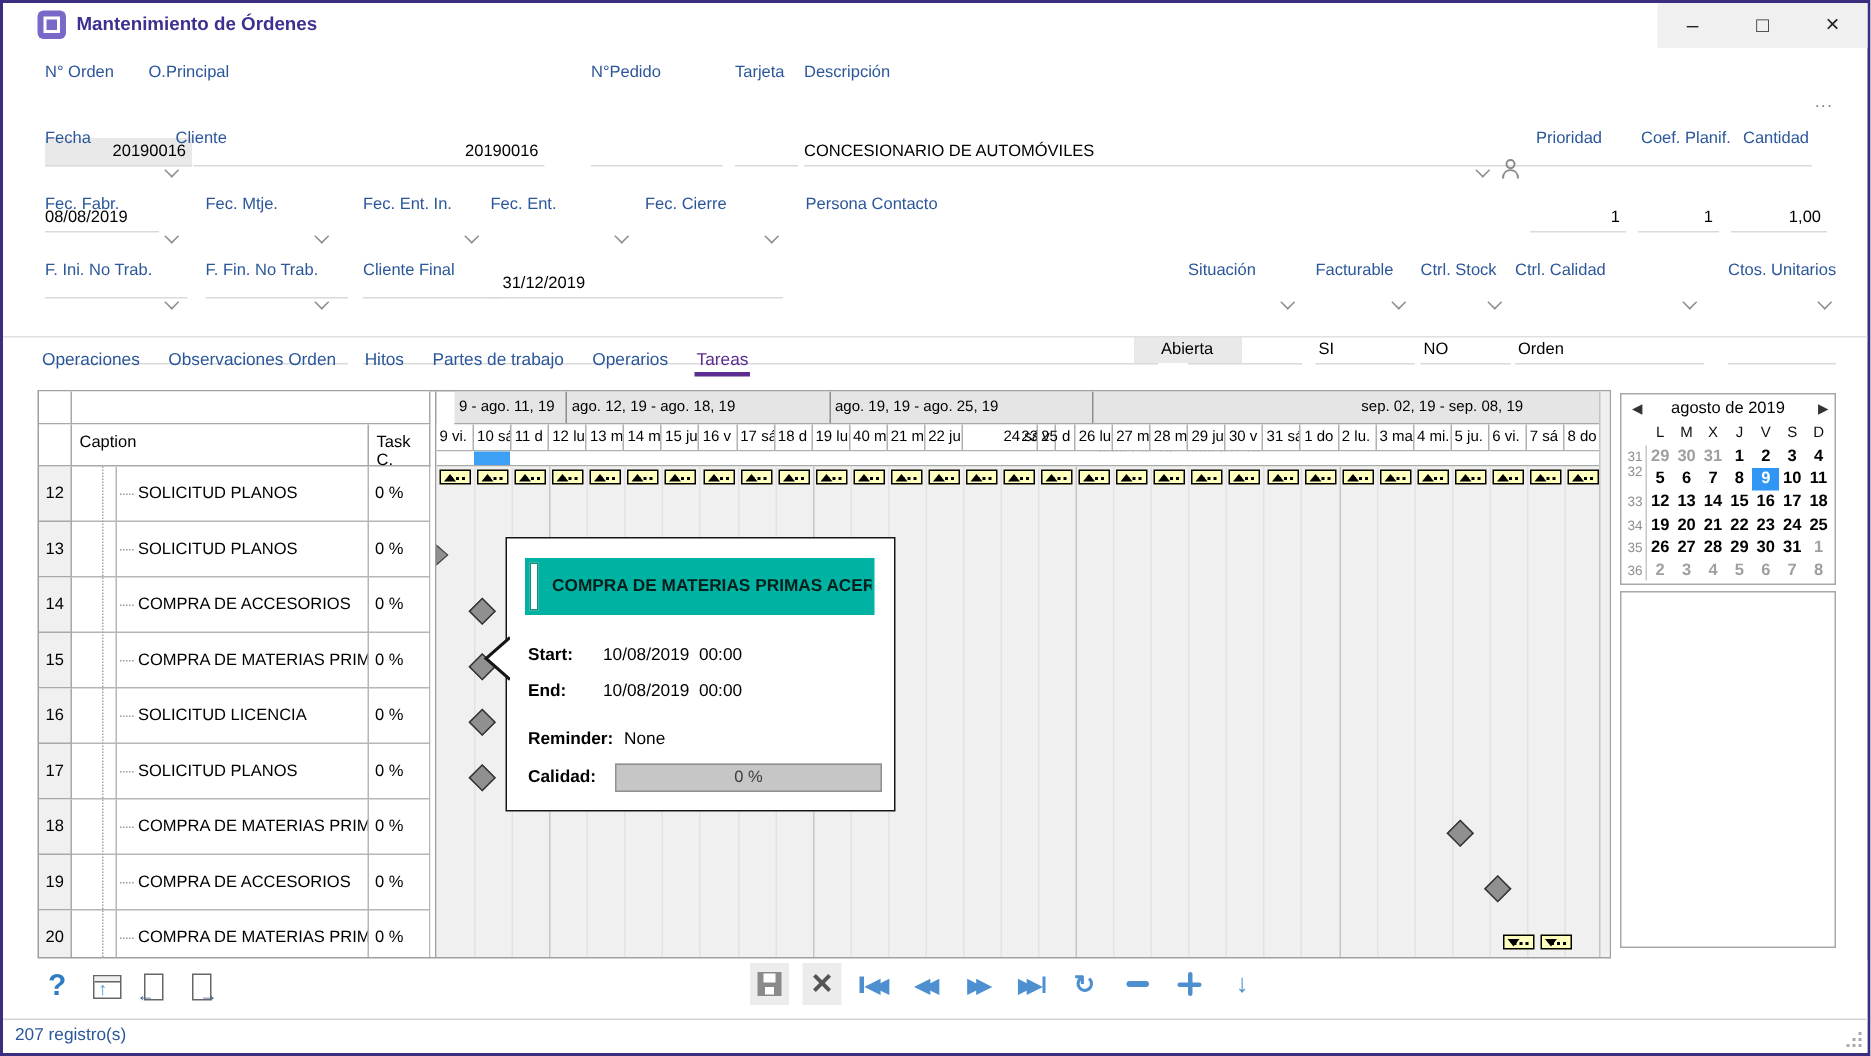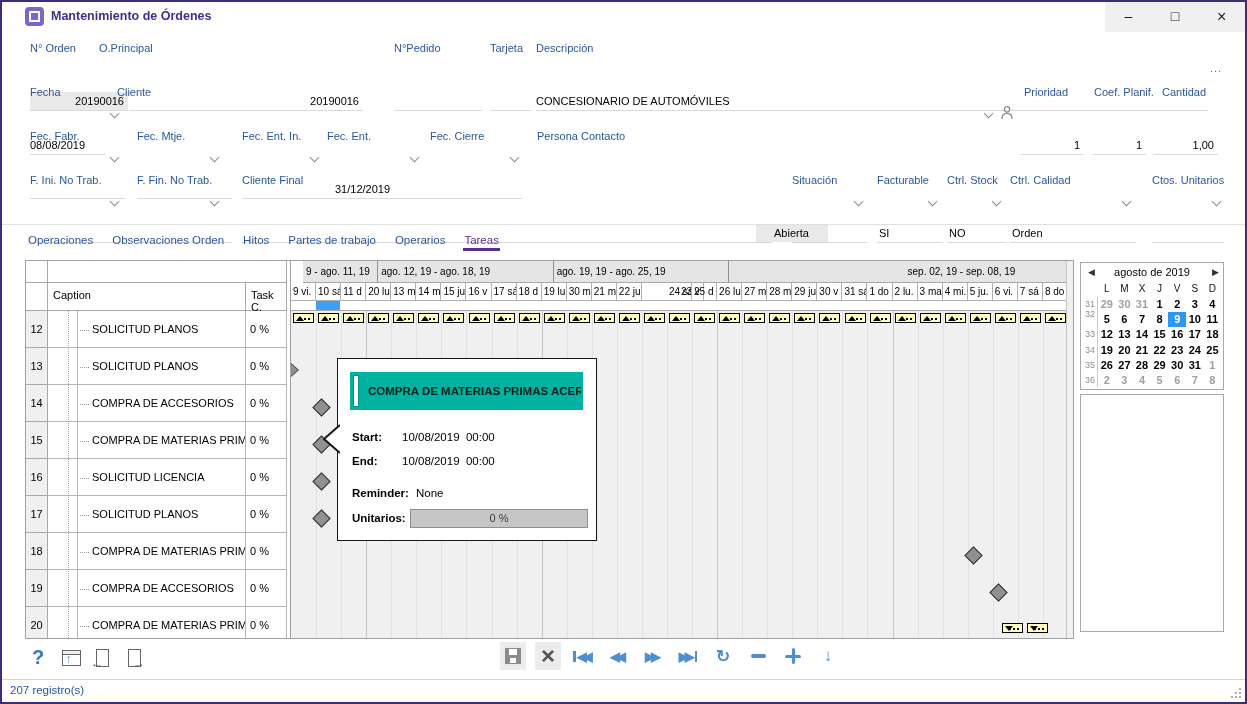--- a/index.html
+++ b/index.html
@@ -275,29 +275,29 @@
           <div class="gw" style="left: 0px; width: 75.1935px;">9 - ago. 11, 19</div>
           <div class="gw" style="left: 75.1935px; width: 175.452px;">ago. 12, 19 - ago. 18, 19</div>
           <div class="gw" style="left: 250.645px; width: 175.452px;">ago. 19, 19 - ago. 25, 19</div>
           <div class="gw" style="left: 426.097px; width: 175.452px; margin-top: 28px;">ago. 26, 19 - sep. 01, 19</div>
           <div class="gw" style="left: 601.548px; width: 175.452px;">sep. 02, 19 - sep. 08, 19</div>
         </div>
       <div class="gdays">
           <div class="gd" style="left: 0px; width: 25.0645px;">9 vi.</div>
           <div class="gd" style="left: 25.0645px; width: 25.0645px;">10 sá</div>
           <div class="gd" style="left: 50.129px; width: 25.0645px;">11 d</div>
-          <div class="gd" style="left: 75.1935px; width: 25.0645px;">20 lu</div>
+          <div class="gd" style="left: 75.1935px; width: 25.0645px;">12 lu</div>
           <div class="gd" style="left: 100.258px; width: 25.0645px;">13 m</div>
           <div class="gd" style="left: 125.323px; width: 25.0645px;">14 m</div>
           <div class="gd" style="left: 150.387px; width: 25.0645px;">15 ju</div>
           <div class="gd" style="left: 175.452px; width: 25.0645px;">16 v</div>
           <div class="gd" style="left: 200.516px; width: 25.0645px;">17 sá</div>
           <div class="gd" style="left: 225.581px; width: 25.0645px;">18 d</div>
           <div class="gd" style="left: 250.645px; width: 25.0645px;">19 lu</div>
-          <div class="gd" style="left: 275.71px; width: 25.0645px;">30 m</div>
+          <div class="gd" style="left: 275.71px; width: 25.0645px;">40 m</div>
           <div class="gd" style="left: 300.774px; width: 25.0645px;">21 m</div>
           <div class="gd" style="left: 325.839px; width: 25.0645px;">22 ju</div>
           <div class="gd" style="left: 350.903px; width: 25.0645px; margin-left: 37px;">23 v</div>
           <div class="gd" style="left: 375.968px; width: 25.0645px;">24 sá</div>
           <div class="gd" style="left: 401.032px; width: 25.0645px;">25 d</div>
           <div class="gd" style="left: 426.097px; width: 25.0645px;">26 lu</div>
           <div class="gd" style="left: 451.161px; width: 25.0645px;">27 m</div>
           <div class="gd" style="left: 476.226px; width: 25.0645px;">28 m</div>
           <div class="gd" style="left: 501.29px; width: 25.0645px;">29 ju</div>
           <div class="gd" style="left: 526.355px; width: 25.0645px;">30 v</div>
@@ -399,21 +399,21 @@
     <div class="hd">
       <div class="stripe"></div>
       <div class="t">COMPRA DE MATERIAS PRIMAS ACERO</div>
     </div>
     <div class="lab" style="left:14px;top:72px">Start:</div>
     <div class="valt" style="left:64px;top:72px">10/08/2019  00:00</div>
     <div class="lab" style="left:14px;top:96px">End:</div>
     <div class="valt" style="left:64px;top:96px">10/08/2019  00:00</div>
     <div class="lab" style="left:14px;top:128px">Reminder:</div>
     <div class="valt" style="left:78px;top:128px">None</div>
-    <div class="lab" style="left:14px;top:153px">Unitarios:</div>
+    <div class="lab" style="left:14px;top:153px">Calidad:</div>
     <div class="bar">0 %</div>
   </div>
 
   <div class="cal-top"></div>
   <div class="cal-nav-l" style="left:1086px">◀</div>
   <div class="cal-title">agosto de 2019</div>
   <div class="cal-nav-r" style="left:1210px">▶</div>
   <div class="cal-dow">
       <div class="cdow" style="left: 0px;">L</div>
       <div class="cdow" style="left: 17.6px;">M</div>

